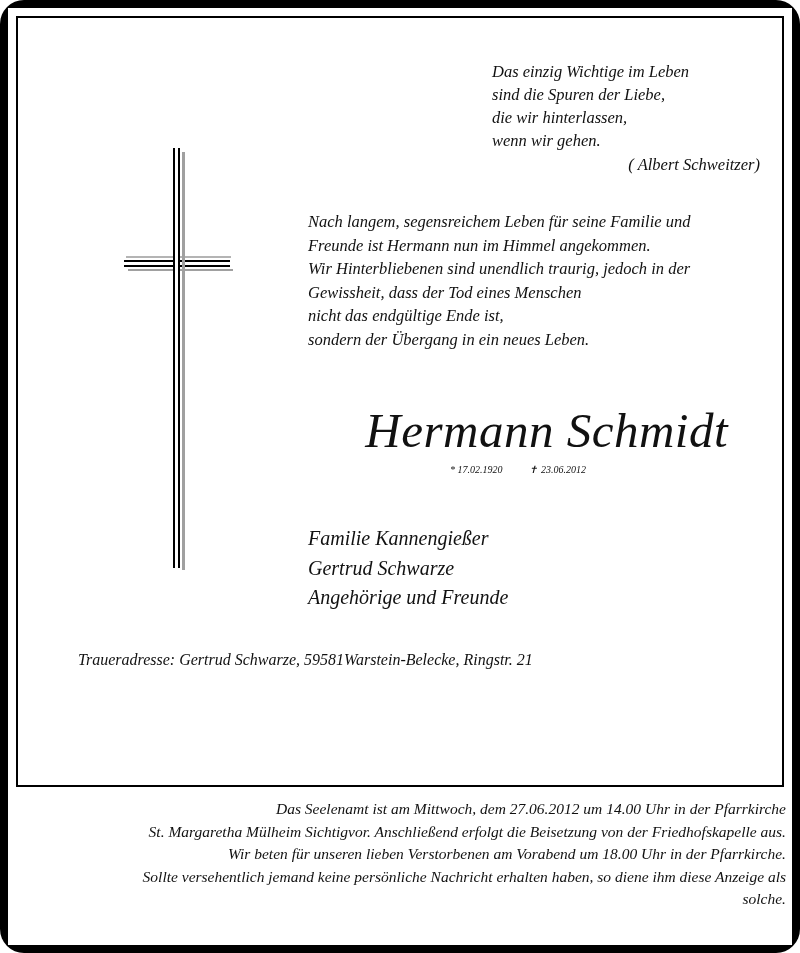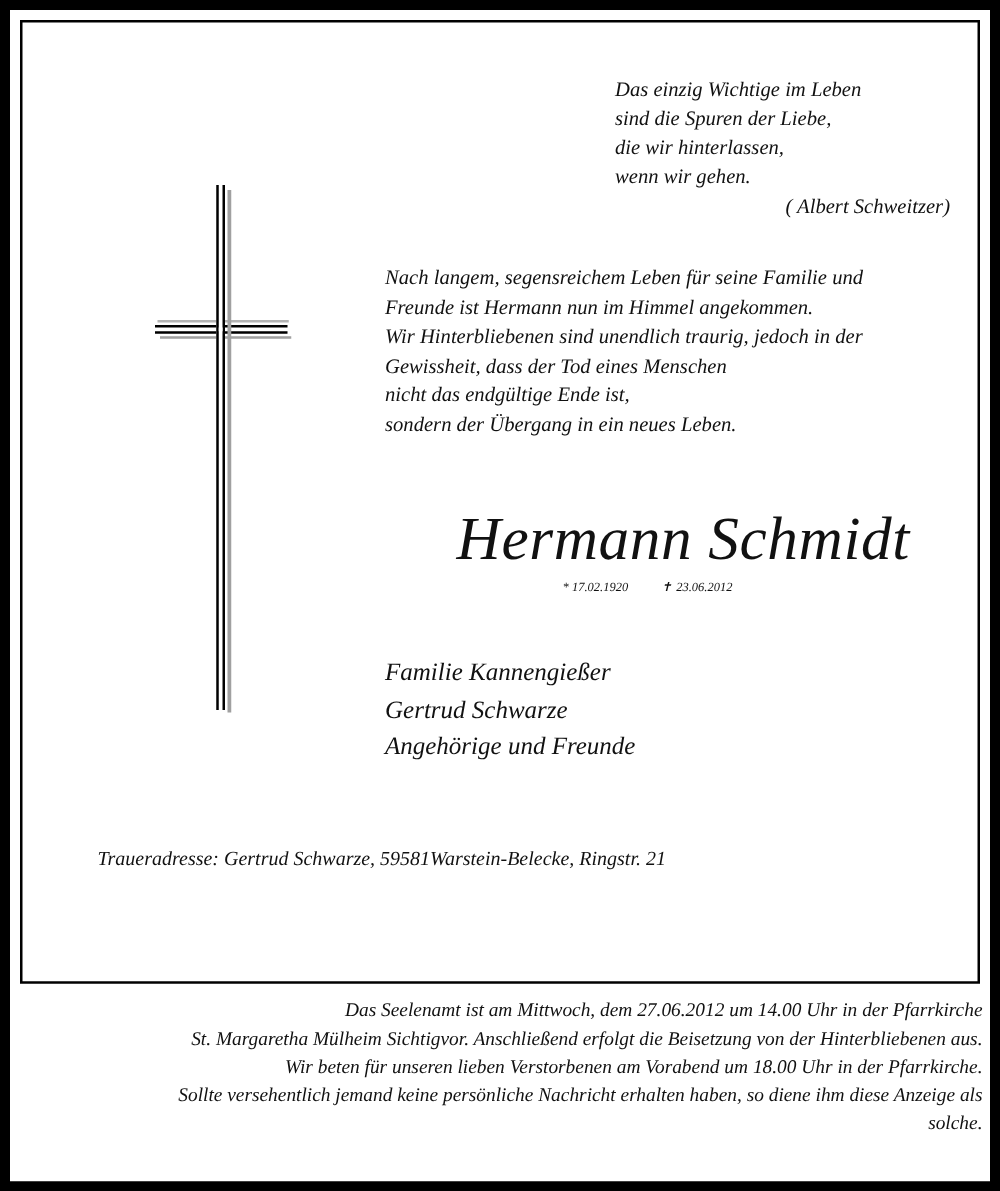--- a/index.html
+++ b/index.html
@@ -12,20 +12,21 @@
     color: #111111;
   }
 
   .page {
     position: relative;
     width: 800px;
     height: 953px;
     background: #ffffff;
     box-sizing: border-box;
     overflow: hidden;
+    border-radius: 24px;
   }
 
   
   .outer-frame {
     position: absolute;
     left: 0; top: 0;
     width: 800px;
     height: 953px;
     box-sizing: border-box;
     border: 8px solid #000000;
@@ -179,21 +180,21 @@
     top: 524px;
     width: 420px;
     font-style: italic;
     font-size: 20px;
     line-height: 29.5px;
   }
 
   .address {
     position: absolute;
     left: 78px;
-    top: 679px;
+    top: 651px;
     width: 640px;
     font-style: italic;
     font-size: 16px;
     white-space: nowrap;
   }
 
   .footer {
     position: absolute;
     left: 14px;
     top: 798px;
@@ -256,19 +257,19 @@
   <div class="survivors">
     <div>Familie Kannengießer</div>
     <div>Gertrud Schwarze</div>
     <div>Angehörige und Freunde</div>
   </div>
 
   <div class="address">Traueradresse: Gertrud Schwarze, 59581Warstein-Belecke, Ringstr. 21</div>
 
   <div class="footer">
     <div>Das Seelenamt ist am Mittwoch, dem 27.06.2012 um 14.00 Uhr in der Pfarrkirche</div>
-    <div>St. Margaretha Mülheim Sichtigvor. Anschließend erfolgt die Beisetzung von der Hinterbliebenen aus.</div>
+    <div>St. Margaretha Mülheim Sichtigvor. Anschließend erfolgt die Beisetzung von der Friedhofskapelle aus.</div>
     <div>Wir beten für unseren lieben Verstorbenen am Vorabend um 18.00 Uhr in der Pfarrkirche.</div>
     <div>Sollte versehentlich jemand keine persönliche Nachricht erhalten haben, so diene ihm diese Anzeige als</div>
     <div>solche.</div>
   </div>
 
 </div>
 
 </body></html>

